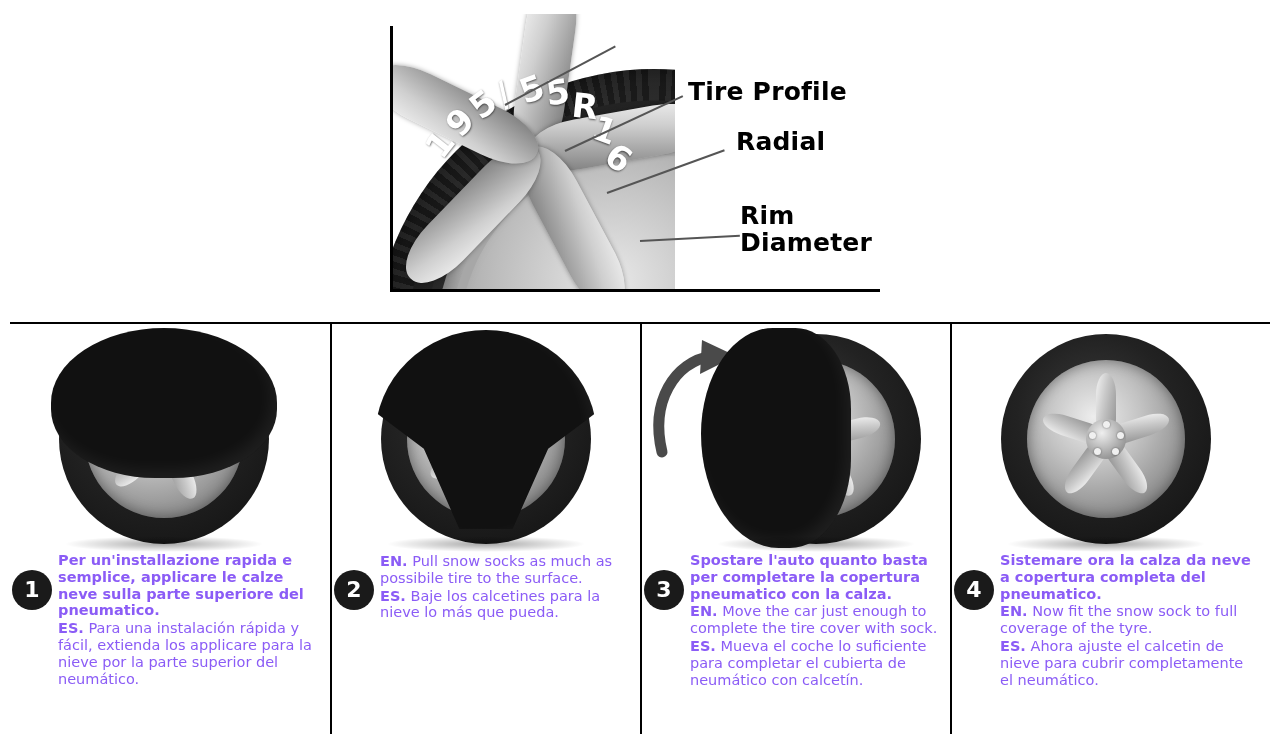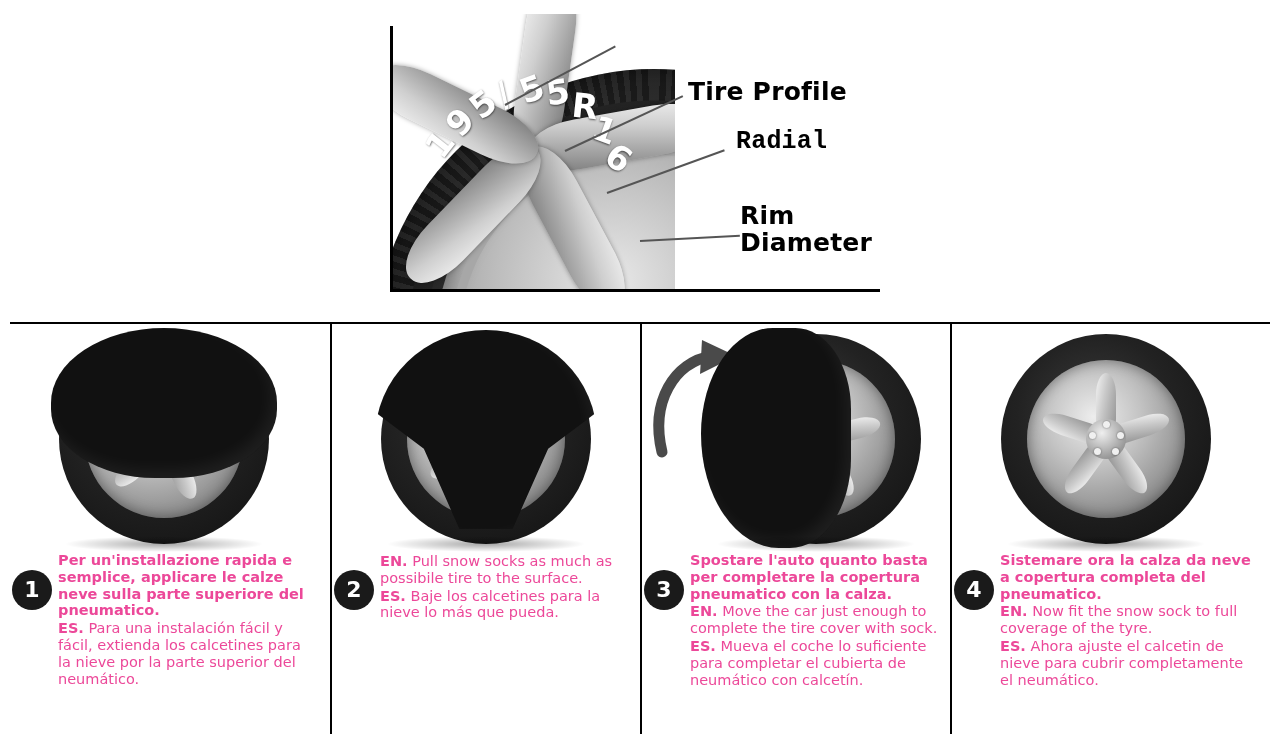--- a/index.html
+++ b/index.html
@@ -261,21 +261,21 @@
     text-align: center;
   }
   .step-text {
     position: absolute;
     left: 48px;
     top: 228px;
     width: 258px;
     font-family: "DejaVu Sans", sans-serif;
     font-size: 14.5px;
     line-height: 1.16;
-    color: #ec4899;
+    color: #8b5cf6;
   }
   .step-title {
     font-weight: bold;
     display: block;
     margin-bottom: 1px;
   }
   .lang-block { display: block; margin-top: 1px; }
   .lang-tag { font-weight: bold; }
 </style>
 </head>
@@ -311,21 +311,21 @@
 
   <div class="vline"></div>
   <div class="baseline"></div>
 
   <div class="leader" style="left:505px; top:104px; width:125px; transform:rotate(-28deg);"></div>
   <div class="leader" style="left:565px; top:150px; width:130px; transform:rotate(-25deg);"></div>
   <div class="leader" style="left:607px; top:192px; width:125px; transform:rotate(-20deg);"></div>
   <div class="leader" style="left:640px; top:240px; width:100px; transform:rotate(-3deg);"></div>
 
   <div class="dlabel" style="left:688px; top:78px;">Tire Profile</div>
-  <div class="dlabel" style="left:736px; top:128px;font-family:Liberation Mono, monospace;">Radial</div>
+  <div class="dlabel" style="left:736px; top:128px;">Radial</div>
   <div class="dlabel" style="left:740px; top:202px;">Rim
 Diameter</div>
 </div>
 
 <div id="steps">
 
   <div class="step" style="left:0px;">
     <div class="step-img">
       <div class="sock-wheel">
         <div class="sw-tire"></div>
@@ -343,21 +343,21 @@
           <div class="sw-lug" style="transform:translate(-14px,-4px)"></div>
         </div>
 
         <div class="sock" style="left:-8px; top:-6px; width:226px; height:150px; border-radius:50% 50% 46% 46%;"></div>
         <div class="shadow"></div>
       </div>
     </div>
     <div class="step-num">1</div>
     <div class="step-text">
       <span class="step-title">Per un'installazione rapida e semplice, applicare le calze neve sulla parte superiore del pneumatico.</span>
-      <span class="lang-block"><span class="lang-tag">ES.</span> <span>Para una instalación fácil y fácil, extienda los calcetines para la nieve por la parte superior del neumático.</span></span>
+      <span class="lang-block"><span class="lang-tag">ES.</span> <span>Para una instalación rápida y fácil, extienda los applicare para la nieve por la parte superior del neumático.</span></span>
     </div>
   </div>
 
   <div class="step step-divider" style="left:320px;">
     <div class="step-img">
       <div class="sock-wheel">
         <div class="sw-tire"></div>
         <div class="sw-rim">
           <div class="sw-spoke" style="transform:rotate(20deg)"></div>
           <div class="sw-spoke" style="transform:rotate(92deg)"></div>

